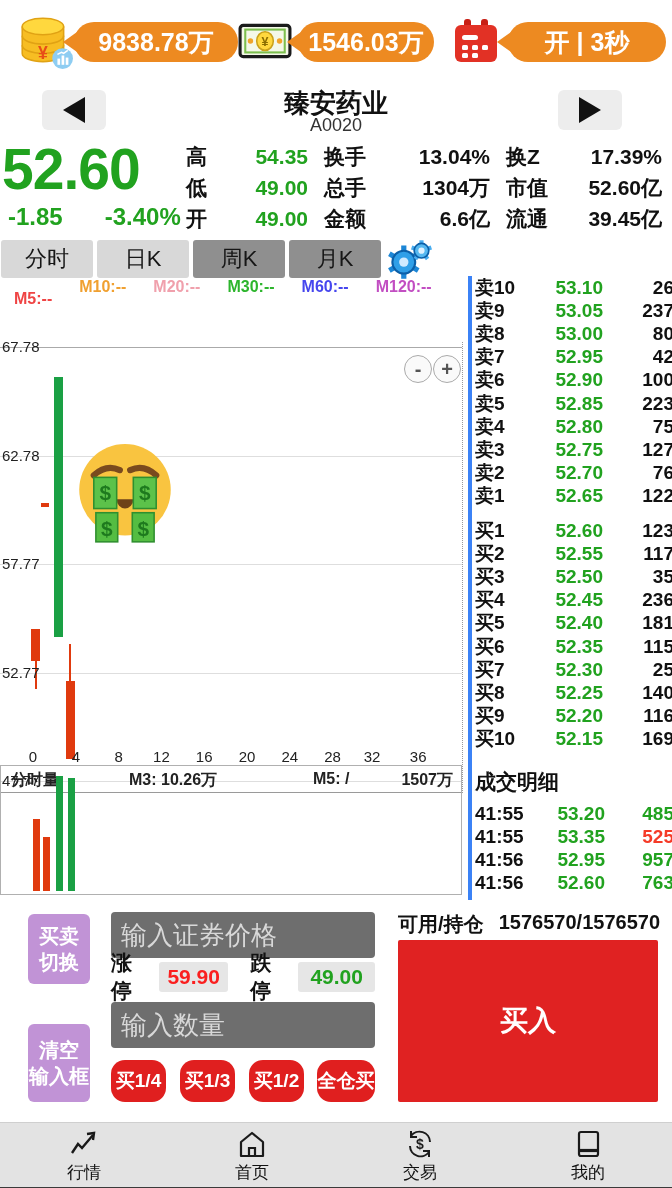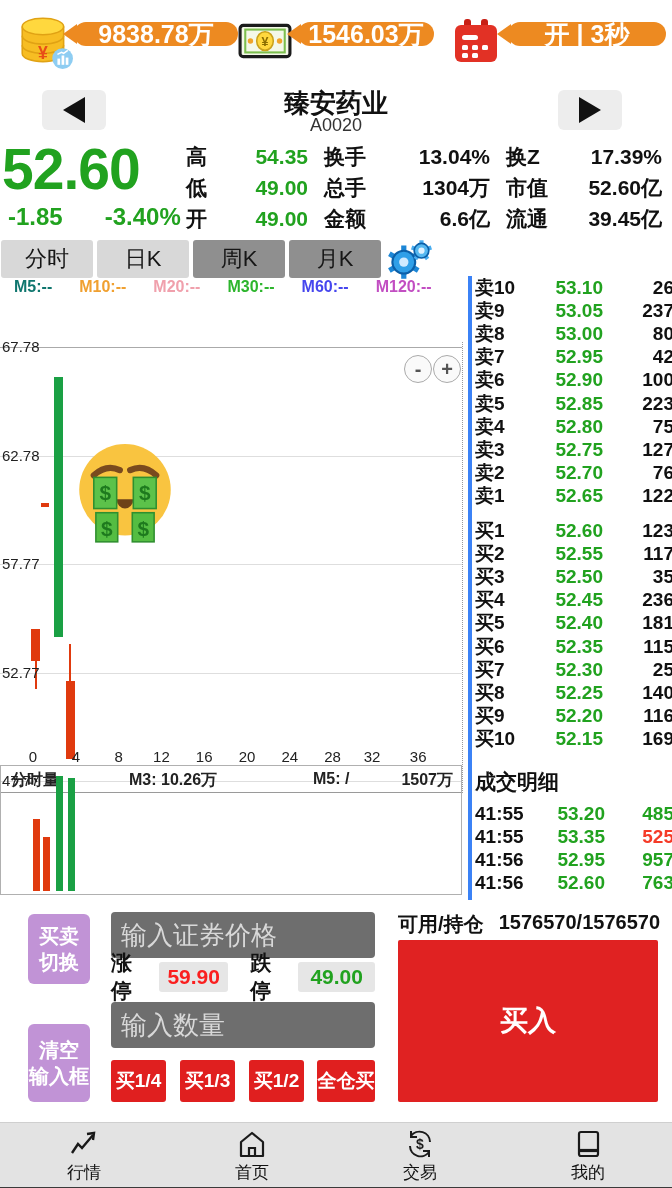--- a/index.html
+++ b/index.html
@@ -1,21 +1,21 @@
 <!DOCTYPE html>
 <html><head>
 <meta charset="utf-8">
 <style>
   html,body{margin:0;padding:0;background:#fff;}
   .screen{position:relative;width:672px;height:1188px;background:#fff;overflow:hidden;
           font-family:"Liberation Sans","DejaVu Sans",sans-serif;color:#111;}
   .abs{position:absolute;}
 
   
-  .pill{position:absolute;height:24px;background:#ed8a21;border-radius:20px;color:#fff;
+  .pill{position:absolute;height:40px;background:#ed8a21;border-radius:20px;color:#fff;
         font-size:25px;font-weight:bold;display:flex;align-items:center;justify-content:center;}
   .pill::before{content:'';position:absolute;left:-11px;top:50%;transform:translateY(-50%);
         border-top:10px solid transparent;border-bottom:10px solid transparent;border-right:14px solid #ed8a21;}
 
   
   .navbtn{position:absolute;width:64px;height:40px;background:#ededed;border-radius:6px;
           display:flex;align-items:center;justify-content:center;}
   .tri-left{width:0;height:0;border-top:13px solid transparent;border-bottom:13px solid transparent;border-right:22px solid #111;}
   .tri-right{width:0;height:0;border-top:13px solid transparent;border-bottom:13px solid transparent;border-left:22px solid #111;}
   .stock-title{position:absolute;left:0;right:0;top:86px;text-align:center;font-size:26px;font-weight:bold;color:#111;}
@@ -74,21 +74,21 @@
         font-size:20px;font-weight:bold;display:flex;flex-direction:column;align-items:center;justify-content:center;line-height:26px;}
   .dark-input{position:absolute;left:111px;width:244px;height:46px;background:#6e6e6e;border:none;border-radius:4px;
         color:#f0f0f0;font-size:26px;padding:0 10px;font-family:inherit;outline:none;}
   .dark-input::placeholder{color:#d8d8d8;opacity:1;}
   .limit-row{position:absolute;left:111px;top:961px;width:264px;height:32px;display:flex;align-items:center;}
   .limit-label{font-size:21px;font-weight:bold;color:#111;}
   .chip{height:30px;background:#e6e6e6;border-radius:3px;display:flex;align-items:center;justify-content:center;
         font-size:21px;font-weight:bold;margin-left:8px;}
   .chip.up{width:72px;color:#fa1f1f;margin-right:22px;}
   .chip.down{width:80px;color:#21a21f;}
-  .fracbtn{position:absolute;top:1060px;height:42px;background:#e01f1f;border-radius:3px;color:#fff;
+  .fracbtn{position:absolute;top:1060px;height:42px;background:#e01f1f;border-radius:14px;color:#fff;
         font-size:19px;font-weight:bold;display:flex;align-items:center;justify-content:center;}
   .pos-row{position:absolute;left:398px;top:911px;width:262px;display:flex;justify-content:space-between;
         font-size:20px;font-weight:bold;color:#111;}
   .buy-btn{position:absolute;left:398px;top:940px;width:260px;height:162px;background:#e02222;border-radius:2px;
         color:#fff;font-size:28px;font-weight:bold;display:flex;align-items:center;justify-content:center;}
 
   
   .bottomnav{position:absolute;left:0;top:1122px;width:672px;height:66px;background:#e3e3e3;
         border-top:1px solid #cfcfcf;display:flex;}
   .nav-item{flex:1;display:flex;flex-direction:column;align-items:center;justify-content:center;gap:2px;}
@@ -206,21 +206,21 @@
       <rect x="35" y="3" width="4" height="5" transform="rotate(0 37 13)"></rect>
       <rect x="35" y="3" width="4" height="5" transform="rotate(72 37 13)"></rect>
       <rect x="35" y="3" width="4" height="5" transform="rotate(144 37 13)"></rect>
       <rect x="35" y="3" width="4" height="5" transform="rotate(216 37 13)"></rect>
       <rect x="35" y="3" width="4" height="5" transform="rotate(288 37 13)"></rect>
     </g>
     <circle cx="37" cy="13" r="7" fill="#55b8f0" stroke="#0b5fa8" stroke-width="1.6"></circle>
     <circle cx="37" cy="13" r="3" fill="#dff2ff"></circle>
   </svg>
   <div class="ma-row" id="ma-row">
-      <div style="color: #0f766e;">M5:--</div>
+      <div style="color: #ef4444; margin-top: 12px;">M5:--</div>
       <div style="color: rgb(240, 160, 48);">M10:--</div>
       <div style="color: rgb(240, 160, 172);">M20:--</div>
       <div style="color: rgb(45, 181, 45);">M30:--</div>
       <div style="color: rgb(70, 70, 238);">M60:--</div>
       <div style="color: rgb(194, 78, 194);">M120:--</div>
     </div>
 
   <div class="chart" id="chart">
     <div id="grid-layer">
         <div class="gridline first" style="top: 5px;"></div>

